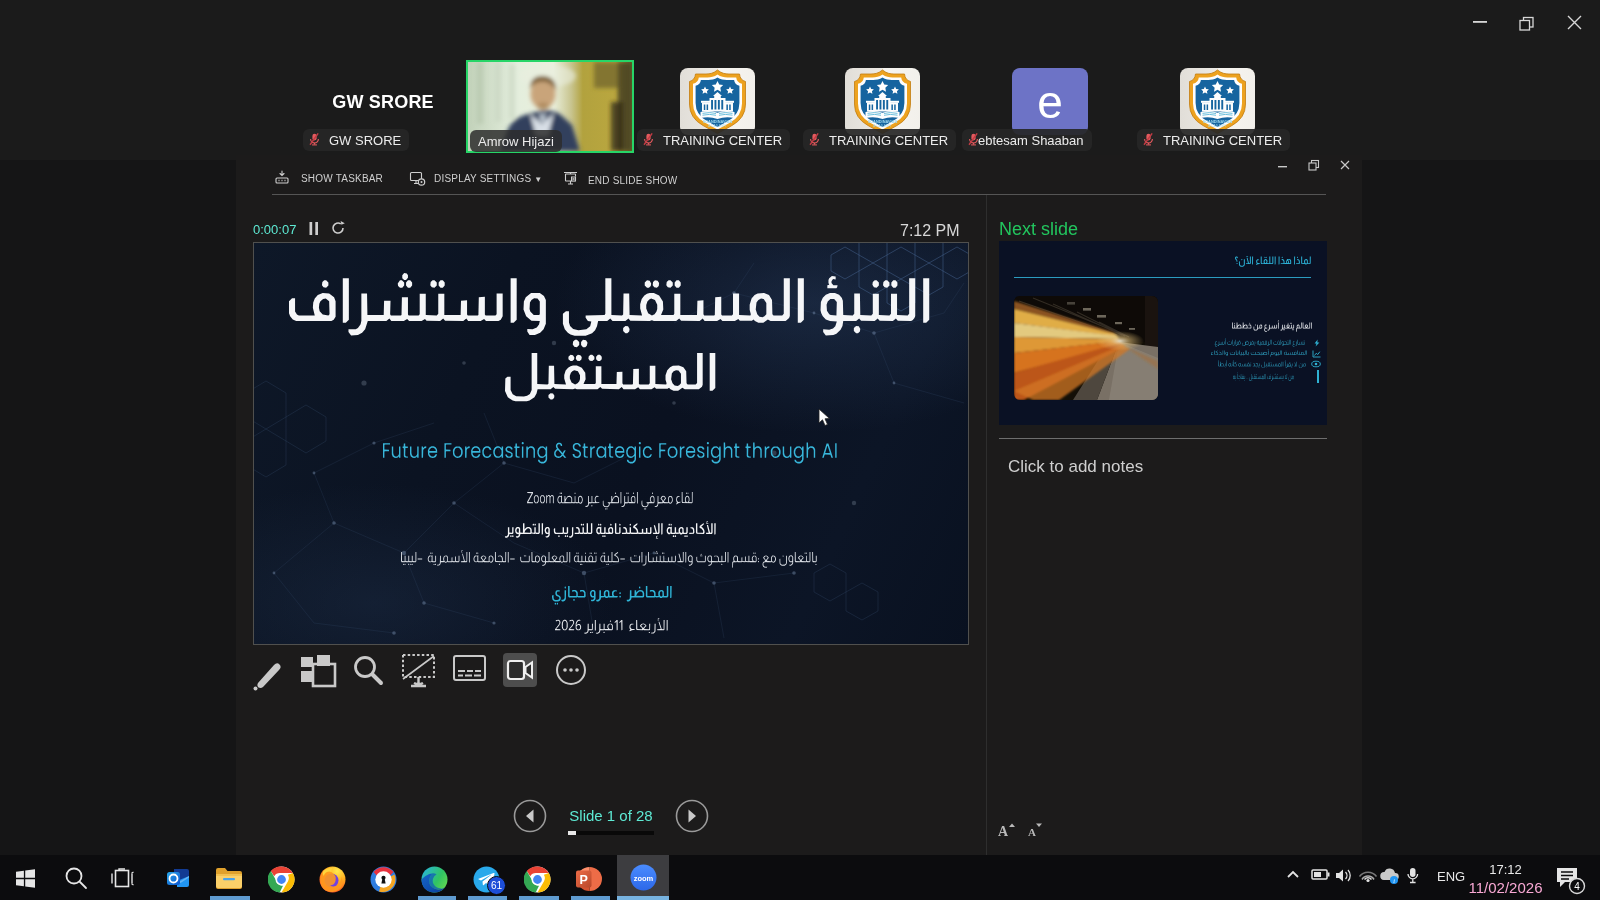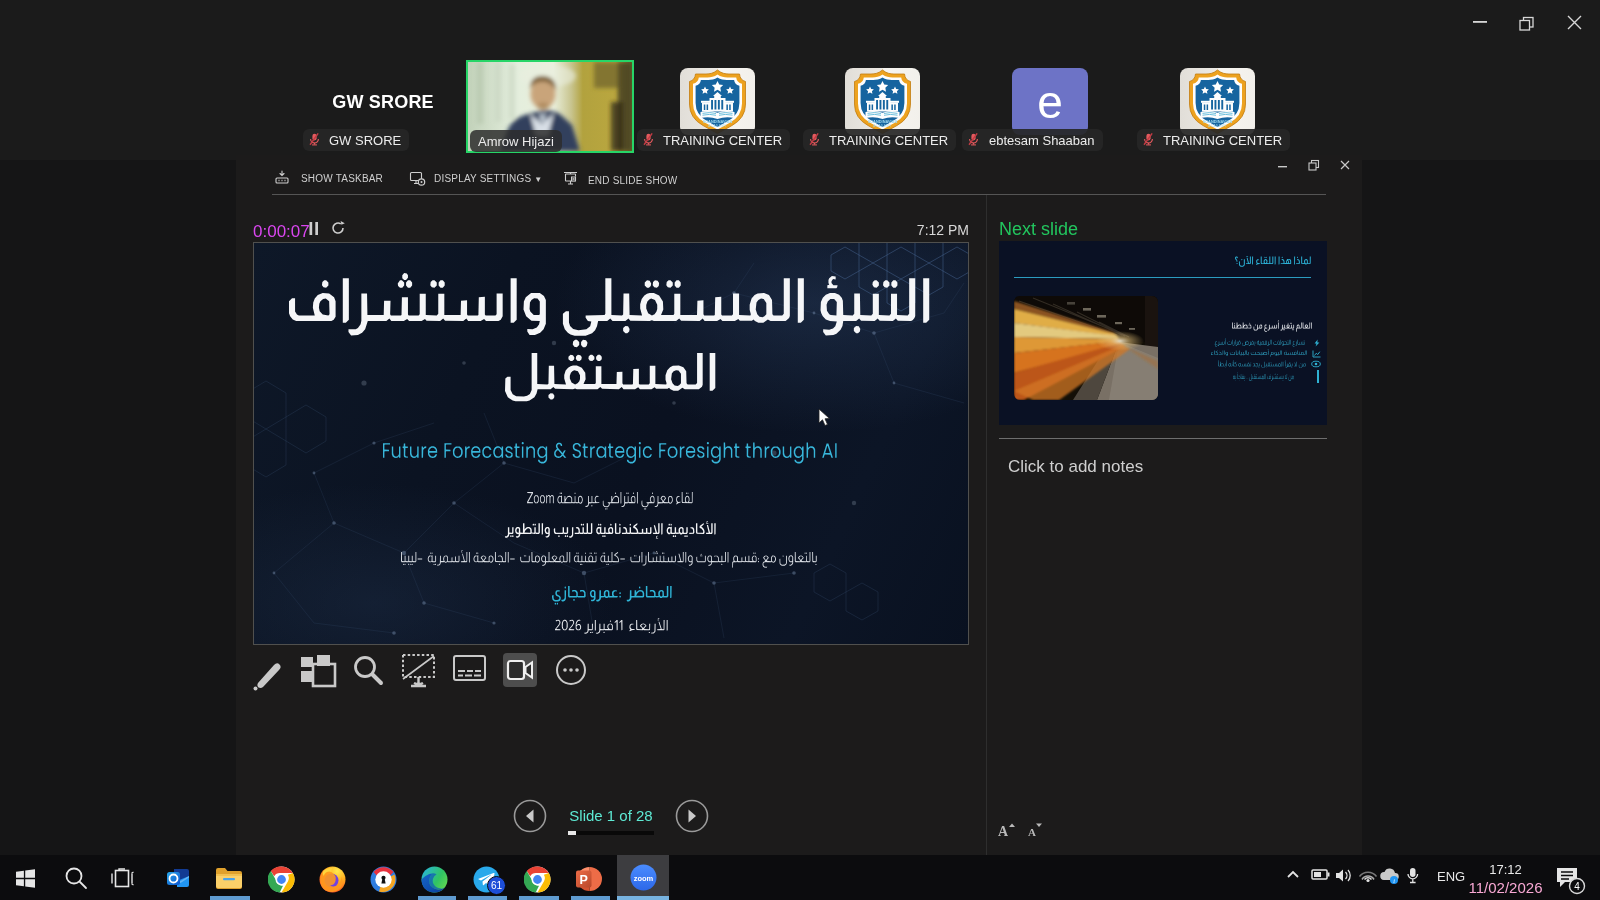--- a/index.html
+++ b/index.html
@@ -209,21 +209,21 @@
   </div>
 <svg class="tp" style="left:1142px;top:133px;width:13px;height:13px" viewBox="0 0 16 16">
     <rect x="5.4" y="1" width="5.2" height="8.2" rx="2.6" fill="#e45a5e"></rect>
     <path d="M3.2,7.5 a4.8,4.8 0 0 0 9.6,0" fill="none" stroke="#e45a5e" stroke-width="1.4"></path>
     <rect x="7.3" y="12" width="1.5" height="2.2" fill="#e45a5e"></rect>
     <rect x="5" y="14" width="6" height="1.3" fill="#e45a5e"></rect>
     <line x1="2.5" y1="14.5" x2="12.5" y2="0.5" stroke="#c23b44" stroke-width="1.8"></line>
   </svg>
 <div class="abs" style="left:1012px;top:68px;width:76px;height:67px;border-radius:8px;background:#6d73c6;display:flex;align-items:center;justify-content:center;color:#fff;font-size:46px">e</div>
 <div class="lbl" style="left:962px;top:129px">
-    <span style="margin-left:19px">ebtesam Shaaban</span>
+    <span style="margin-left:8px">ebtesam Shaaban</span>
   </div>
 <svg class="tp" style="left:967px;top:133px;width:13px;height:13px" viewBox="0 0 16 16">
     <rect x="5.4" y="1" width="5.2" height="8.2" rx="2.6" fill="#e45a5e"></rect>
     <path d="M3.2,7.5 a4.8,4.8 0 0 0 9.6,0" fill="none" stroke="#e45a5e" stroke-width="1.4"></path>
     <rect x="7.3" y="12" width="1.5" height="2.2" fill="#e45a5e"></rect>
     <rect x="5" y="14" width="6" height="1.3" fill="#e45a5e"></rect>
     <line x1="2.5" y1="14.5" x2="12.5" y2="0.5" stroke="#c23b44" stroke-width="1.8"></line>
   </svg>
 <div class="abs" style="left:236px;top:155px;width:1126px;height:700px;background:#1c1b1b"></div>
 <svg class="abs" style="left:1270px;top:157px" width="92" height="18" viewBox="0 0 92 18">
@@ -248,30 +248,30 @@
 <svg class="abs" style="left:562px;top:170px" width="17" height="17" viewBox="0 0 17 17" fill="none" stroke="#cfcfcf" stroke-width="1.1">
 <path d="M2,2.5 h13 M8.5,2.5 v1.5"></path>
 <rect x="3.5" y="4" width="10" height="7" rx=".5"></rect>
 <path d="M8.5,11 v3 M6,14 h5"></path>
 <rect x="9" y="6.5" width="5" height="5" fill="#1e1d1d" stroke="none"></rect>
 <rect x="9.5" y="7" width="4" height="4" fill="none" stroke-width="1"></rect>
 <path d="M10.3,7.8 l2.4,2.4 m0,-2.4 l-2.4,2.4" stroke-width="1"></path>
 </svg>
 <div class="toolbtn" style="left:588px;top:175px">END SLIDE SHOW</div>
 <div class="abs" style="left:272px;top:194px;width:1054px;height:1px;background:#555"></div>
-<div class="abs" style="left:253px;top:222px;color:#d946ef;font-size:17px">0:00:07</div>
+<div class="abs" style="left:253px;top:222px;color:#5eead4;font-size:13px">0:00:07</div>
 <svg class="abs" style="left:308px;top:222px" width="12" height="13" viewBox="0 0 12 13">
     <rect x="1.5" y="0" width="2.7" height="13" fill="#cdcdcd"></rect>
     <rect x="7.3" y="0" width="2.7" height="13" fill="#cdcdcd"></rect>
   </svg>
 <svg class="abs" style="left:331px;top:221px" width="14" height="14" viewBox="0 0 14 14" fill="none">
 <path d="M12,7 a5,5 0 1 1 -2.2,-4.1" stroke="#cdcdcd" stroke-width="1.6"></path>
 <path d="M9.6,0 L10.4,3.8 L13.8,2.2 Z" fill="#cdcdcd"></path>
 </svg>
-<div class="abs" style="left:900px;top:222px;width:69px;text-align:right;color:#d8d8d8;font-size:14px">7:12 PM</div>
+<div class="abs" style="left:900px;top:222px;width:69px;text-align:left;color:#d8d8d8;font-size:16px">7:12 PM</div>
 <div class="abs" style="left:253px;top:242px;width:716px;height:403px;border:1px solid #50504e;background:linear-gradient(115deg,#0e1828 0%,#0b1322 30%,#0a1120 55%,#0c1526 80%,#091120 100%)">
 <svg width="714" height="401" viewBox="0 0 714 401" style="position:absolute;left:0;top:0">
 <defs>
 <radialGradient id="gl1" cx=".5" cy=".5" r=".5">
           <stop offset="0" stop-color="#31496e" stop-opacity=".38"></stop>
           <stop offset="1" stop-color="#31496e" stop-opacity="0"></stop>
         </radialGradient>
 <radialGradient id="gl2" cx=".5" cy=".5" r=".5">
           <stop offset="0" stop-color="#263a58" stop-opacity=".32"></stop>
           <stop offset="1" stop-color="#263a58" stop-opacity="0"></stop>

